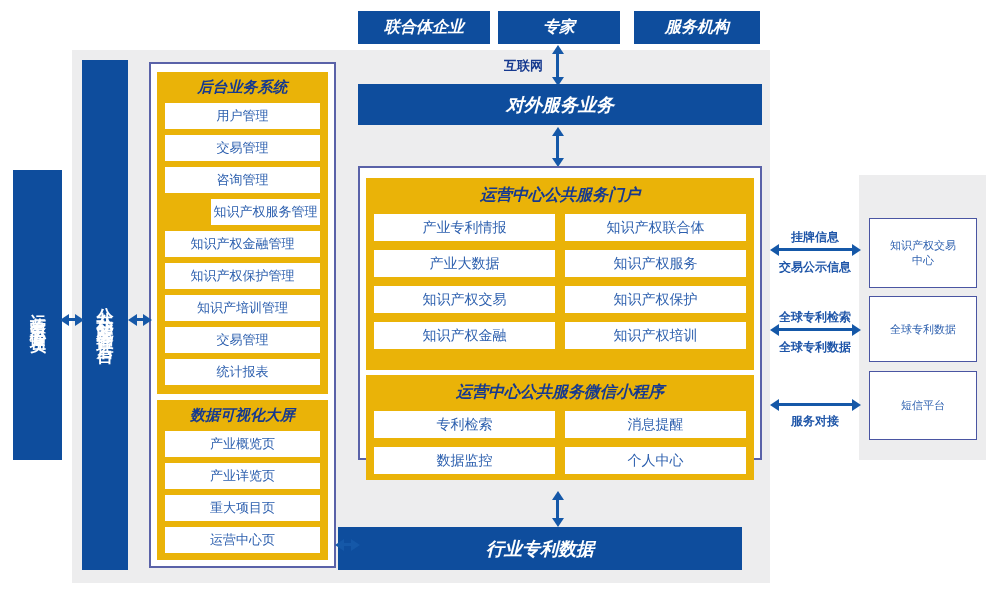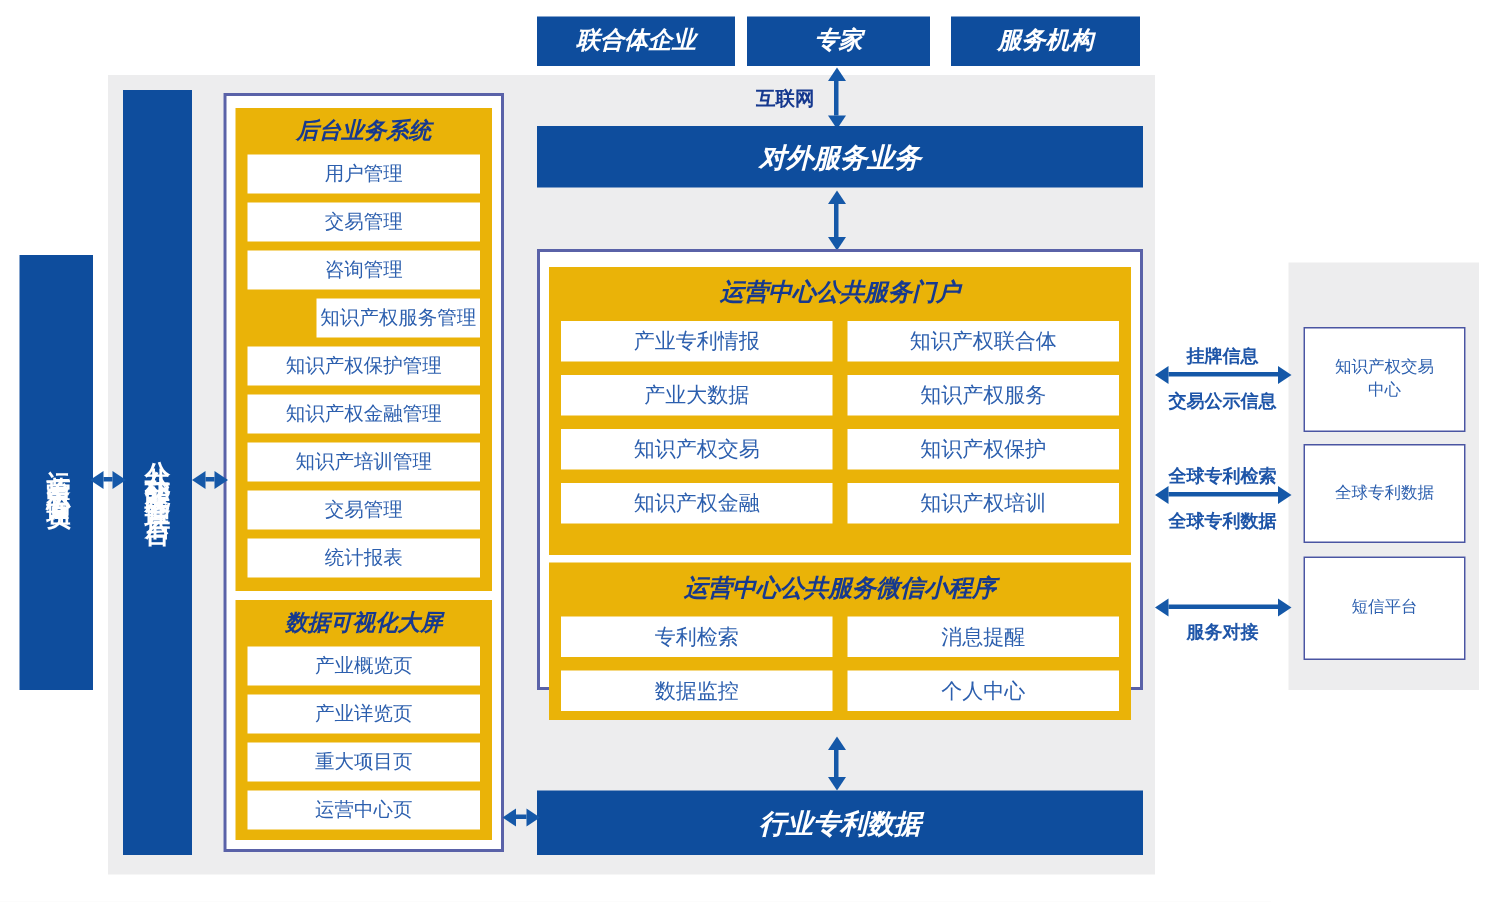--- a/index.html
+++ b/index.html
@@ -82,33 +82,33 @@
         <div class="item" style="height:27px; font-size:14px;">专利检索</div>
         <div class="item" style="height:27px; font-size:14px;">消息提醒</div>
         <div class="item" style="height:27px; font-size:14px;">数据监控</div>
         <div class="item" style="height:27px; font-size:14px;">个人中心</div>
       </div>
     </div>
   </div>
 
   <div class="abs va" style="left:556px; top:500px; height:18px;"></div>
 
-  <div class="abs bluebar italic" style="left:358px; top:527px; width:404px; height:43px; font-size:18px;">行业专利数据</div>
+  <div class="abs bluebar italic" style="left:338px; top:527px; width:404px; height:43px; font-size:18px;">行业专利数据</div>
 
   <div class="abs container" style="left:149px; top:62px; width:187px; height:506px;">
 
     <div class="abs lightpanel" style="left:6px; top:8px; width:171px; height:322px; padding:6px 8px;">
       <div class="ptitle" style="font-size:15px; margin-bottom:6px;">后台业务系统</div>
       <div class="listcol">
         <div class="item" style="height:26px; font-size:13px;">用户管理</div>
         <div class="item" style="height:26px; font-size:13px;">交易管理</div>
         <div class="item" style="height:26px; font-size:13px;">咨询管理</div>
         <div class="item" style="height:26px; font-size:13px;margin-left:46px;">知识产权服务管理</div>
+        <div class="item" style="height:26px; font-size:13px;">知识产权金融管理</div>
         <div class="item" style="height:26px; font-size:13px;">知识产权保护管理</div>
-        <div class="item" style="height:26px; font-size:13px;">知识产权金融管理</div>
         <div class="item" style="height:26px; font-size:13px;">知识产培训管理</div>
         <div class="item" style="height:26px; font-size:13px;">交易管理</div>
         <div class="item" style="height:26px; font-size:13px;">统计报表</div>
       </div>
     </div>
 
     <div class="abs lightpanel" style="left:6px; top:336px; width:171px; height:160px; padding:6px 8px;">
       <div class="ptitle" style="font-size:15px; margin-bottom:6px;">数据可视化大屏</div>
       <div class="listcol">
         <div class="item" style="height:26px; font-size:13px;">产业概览页</div>

